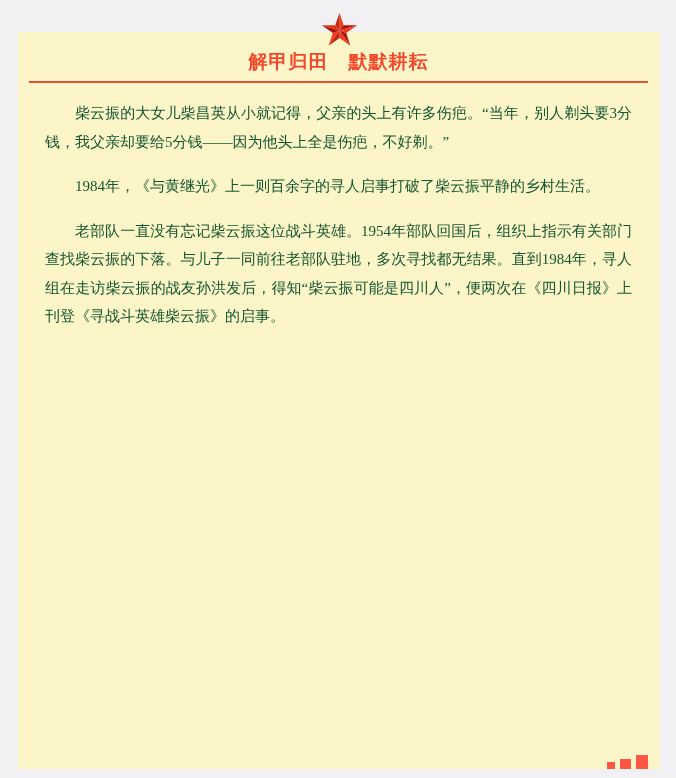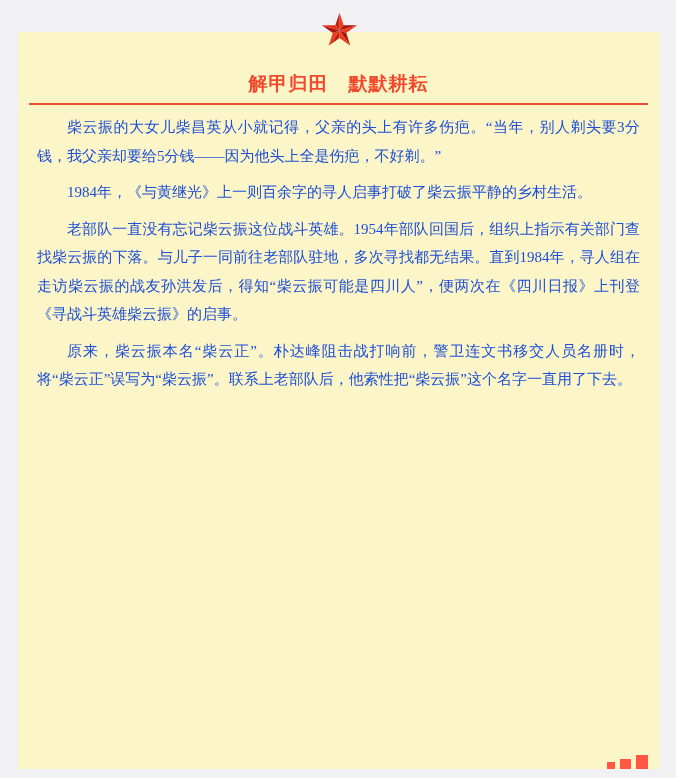--- a/index.html
+++ b/index.html
@@ -23,21 +23,21 @@
     height: 37px;
     z-index: 2;
   }
   .card {
     position: absolute;
     left: 18px;
     top: 32px;
     width: 642px;
     height: 737px;
     background: #fbf5c8;
-    padding: 42px 12px 0 11px;
+    padding: 20px 12px 0 11px;
   }
   .title {
     text-align: center;
     font-size: 19px;
     font-weight: bold;
     line-height: 20px;
     letter-spacing: 1px;
     color: #f2492c;
     font-family: "Liberation Sans", sans-serif;
   }
@@ -48,24 +48,24 @@
     border: none;
   }
   .article {
     margin-top: 8px;
     width: 619px;
   }
   .article p {
     font-family: "Liberation Serif", serif;
     font-size: 15px;
     line-height: 28.5px;
-    color: #1d4ed8;
+    color: #14532d;
     text-align: justify;
     text-indent: 2em;
-    margin: 8px;
+    margin: 16px;
   }
   .squares {
     position: absolute;
     right: 12px;
     bottom: 0;
     display: flex;
     align-items: flex-end;
     gap: 5px;
   }
   .sq { display: block; }
@@ -95,21 +95,20 @@
   <div class="card">
 
     <h1 class="title" style="color: rgb(242, 73, 44);">解甲归田　默默耕耘</h1>
 
     <div class="divider" style="background: rgb(232, 80, 46);"></div>
 
     <div class="article">
       <p>柴云振的大女儿柴昌英从小就记得，父亲的头上有许多伤疤。“当年，别人剃头要3分钱，我父亲却要给5分钱——因为他头上全是伤疤，不好剃。”</p>
       <p>1984年，《与黄继光》上一则百余字的寻人启事打破了柴云振平静的乡村生活。</p>
       <p>老部队一直没有忘记柴云振这位战斗英雄。1954年部队回国后，组织上指示有关部门查找柴云振的下落。与儿子一同前往老部队驻地，多次寻找都无结果。直到1984年，寻人组在走访柴云振的战友孙洪发后，得知“柴云振可能是四川人”，便两次在《四川日报》上刊登《寻战斗英雄柴云振》的启事。</p>
-      <p>原来，柴云振本名“柴云正”。朴达峰阻击战打响前，警卫连文书移交人员名册时，将“柴云正”误写为“柴云振”。联系上老部队后，他索性把“柴云振”这个名字一直用了下去。</p>
     </div>
 
     <div class="squares">
       <span class="sq s1" style="background: rgb(255, 87, 67);"></span>
       <span class="sq s2" style="background: rgb(255, 87, 67);"></span>
       <span class="sq s3" style="background: rgb(255, 87, 67);"></span>
     </div>
 
   </div>
 </div>

